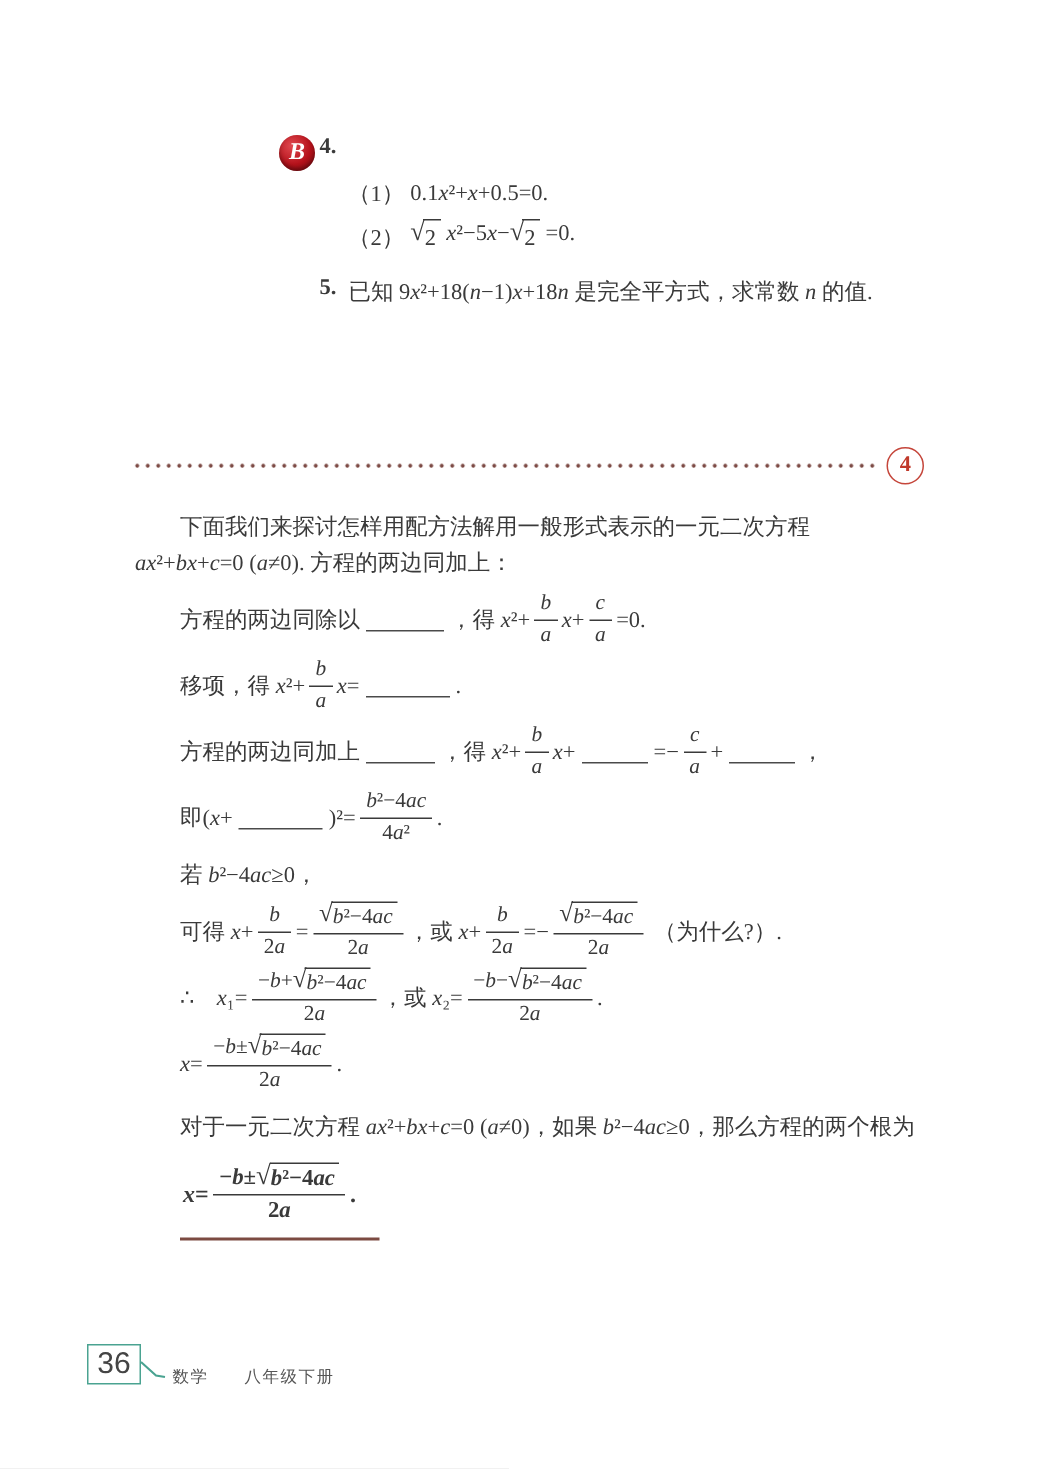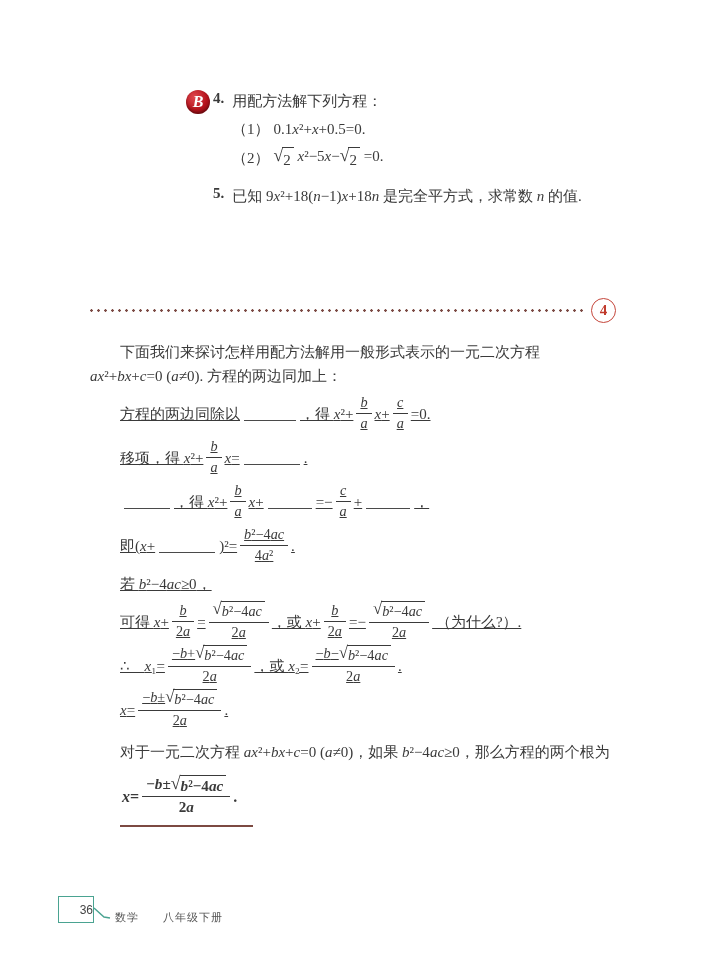--- a/index.html
+++ b/index.html
@@ -35,21 +35,21 @@
   .circle-num{
     flex:0 0 auto; width:23px; height:23px; margin-left:6px;
     border:1.5px solid #c5463b; border-radius:50%;
     color:#c0392b; font-weight:bold; font-size:15px;
     display:flex; align-items:center; justify-content:center;
   }
   
   .main{position:absolute; top:340px; left:90px; width:524px; line-height:1.6;}
   .para{margin:0 0 6px 0; text-indent:2em;}
   .para2{margin:10px 0 0 0;}
-  .mline{margin:4px 0 4px 30px; min-height:40px; display:flex; align-items:center; flex-wrap:wrap;text-decoration:underline;}
+  .mline{margin:4px 0 4px 30px; min-height:40px; display:flex; align-items:center; flex-wrap:wrap;}
   .mline.plain{min-height:22px; margin:6px 0 6px 30px;}
   .mline > *{white-space:pre;}
   .txt{white-space:pre;}
   .mi{font-style:italic;}
   .math{white-space:pre;}
   
   .frac{
     display:inline-flex; flex-direction:column; vertical-align:middle;
     text-align:center; margin:0 3px; line-height:1.2; font-size:0.95em;
     position:relative; top:-1px;
@@ -70,38 +70,37 @@
   .final{
     display:inline-flex; align-items:center; font-weight:bold;
     border-bottom:2.5px solid #7c4a42; padding:2px 16px 8px 2px; font-size:16px;
   }
   .final .ftop{border-bottom-width:1.5px;}
   
   .footer{position:absolute; top:896px; left:58px; display:flex; align-items:flex-start;
     font-family:"Liberation Sans","DejaVu Sans",sans-serif;}
   .pagebox{
     width:34px; height:25px; border:1.2px solid #4aa391;
-    display:flex; align-items:center; justify-content:flex-end;
-    font-size:12px; color:#444; background:#fff;
+    display:flex; align-items:center; justify-content:center;
+    font-size:20px; color:#444; background:#fff;
   }
   .tail-icon{margin:10px 4px 0 -1px;}
   .flabels{margin-top:14px; font-size:11px; color:#555; letter-spacing:1px;}
   .fsub{margin-right:20px;}
 </style>
 </head>
 <body>
 
 <div class="page">
 
   <div class="exercises">
     <div id="ex-items">
         <div class="ex-row">
           <span class="bbadge">B</span>
           <span class="ex-num">4.</span>
-          <span class="ex-body"><span class="txt">用配方法解下列方程：</span></span>
         </div>
         <div class="ex-sub">
           <span class="sub-label">（1）</span>
           <span class="ex-body"><span class="math"><span class="mn">0.1</span><span class="mi">x</span><span class="mn">²+</span><span class="mi">x</span><span class="mn">+0.5=0.</span></span></span>
         </div>
         <div class="ex-sub">
           <span class="sub-label">（2）</span>
           <span class="ex-body"><span class="sqrt">
               <span class="rad">√</span>
               <span class="vinc"><span class="mn">2</span></span>
@@ -140,20 +139,21 @@
         </div>
         <div class="mline">
           <span class="txt">移项，得 </span>
           <span class="math"><span class="mi">x</span><span class="mn">²+</span></span>
           <span class="frac"><span class="ftop"><span class="mi">b</span></span><span class="fbot"><span class="mi">a</span></span></span>
           <span class="math"><span class="mi">x</span><span class="mn">=</span></span>
           <span class="blank" style="width: 56px;"></span>
           <span class="math"><span class="mn">.</span></span>
         </div>
         <div class="mline">
+          <span class="txt">方程的两边同加上</span>
           <span class="blank" style="width: 46px;"></span>
           <span class="txt">，得 </span>
           <span class="math"><span class="mi">x</span><span class="mn">²+</span></span>
           <span class="frac"><span class="ftop"><span class="mi">b</span></span><span class="fbot"><span class="mi">a</span></span></span>
           <span class="math"><span class="mi">x</span><span class="mn">+</span></span>
           <span class="blank" style="width: 44px;"></span>
           <span class="math"><span class="mn">=−</span></span>
           <span class="frac"><span class="ftop"><span class="mi">c</span></span><span class="fbot"><span class="mi">a</span></span></span>
           <span class="math"><span class="mn">+</span></span>
           <span class="blank" style="width: 44px;"></span>

